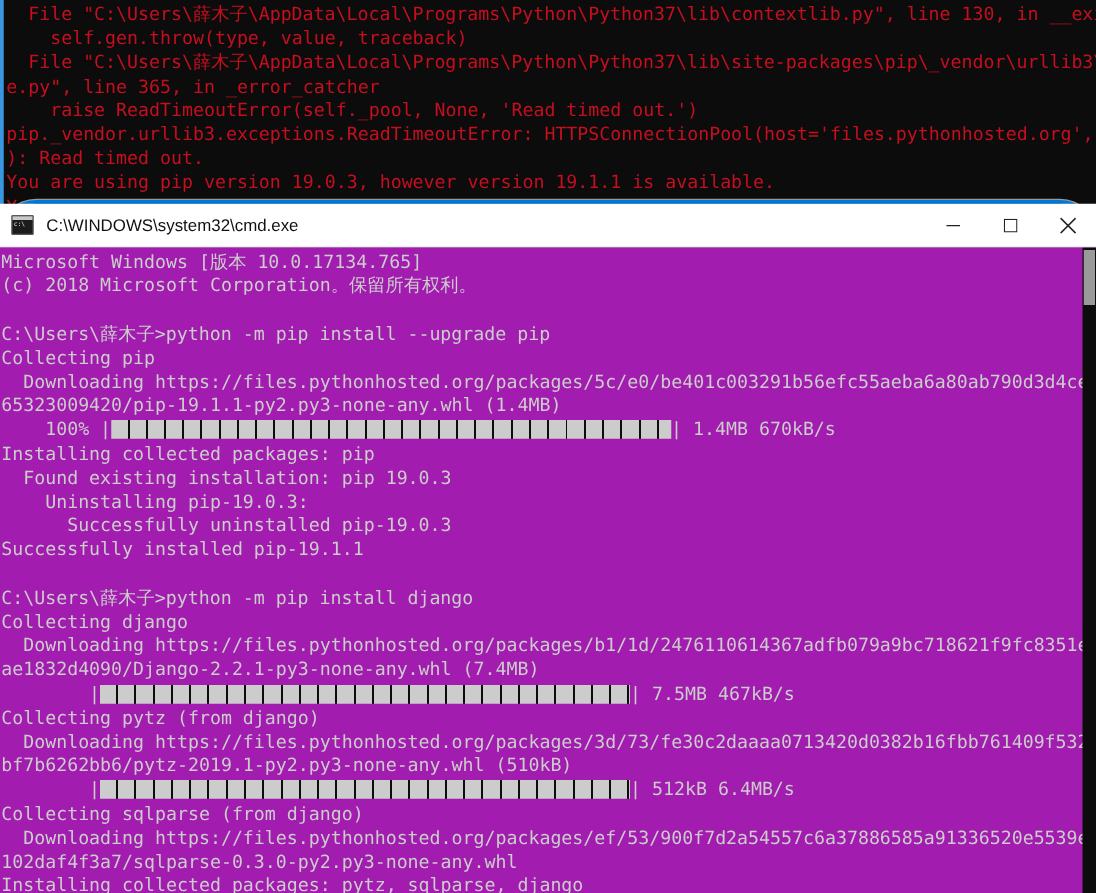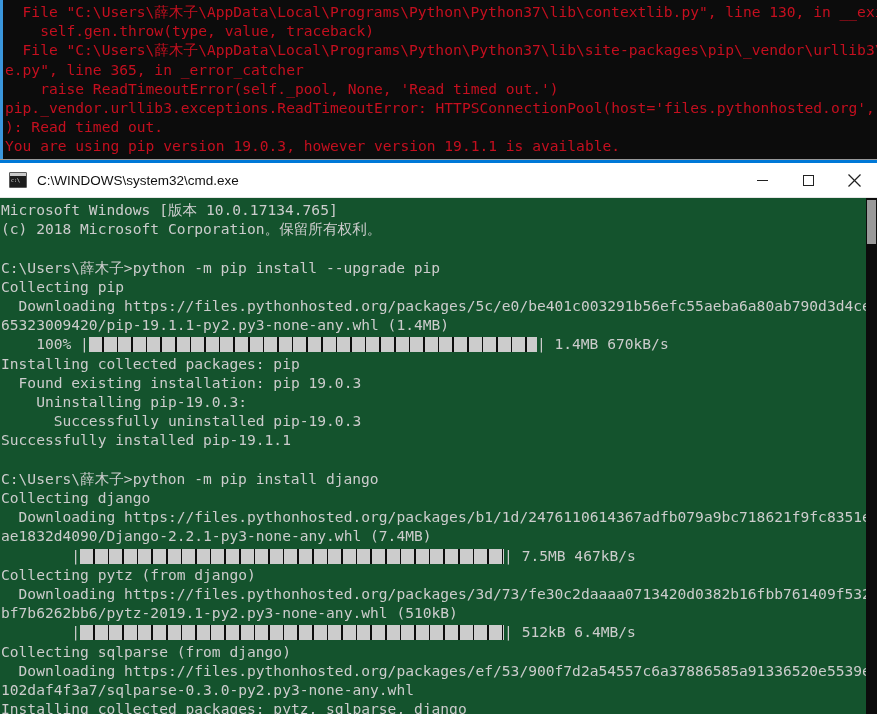--- a/index.html
+++ b/index.html
@@ -41,20 +41,21 @@
   .cmd-window {
     position: absolute;
     left: 0;
     top: 160px;
     width: 877px;
     height: 554px;
     background: #0c0c0c;
     box-sizing: border-box;
     border-top: 3px solid #0078d7;
     box-shadow: 0 0 0 1px #999;
+    border-radius: 29px;
   }
   .titlebar {
     height: 34px;
     background: #ffffff;
     display: flex;
     align-items: center;
     position: relative;
     border-bottom: 1px solid #e6e6e6;
   }
   .title-icon {
@@ -102,21 +103,21 @@
     align-items: center;
     justify-content: center;
     color: #222;
   }
   .win-btn svg { display: block; }
 
   
   .console-body {
     position: relative;
     height: 517px;
-    background: #14532d;
+    background: #a21caf;
     overflow: hidden;
   }
   .console-text {
     position: absolute;
     left: 0; top: 0;
     width: 866px;
     padding: 2px 0 0 1px;
     color: #cccccc;
     font-size: 14.6px;
     line-height: 19.2px;

